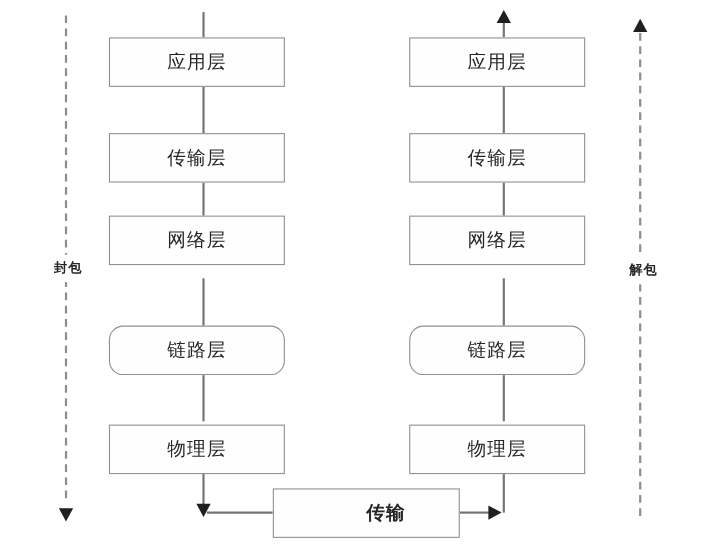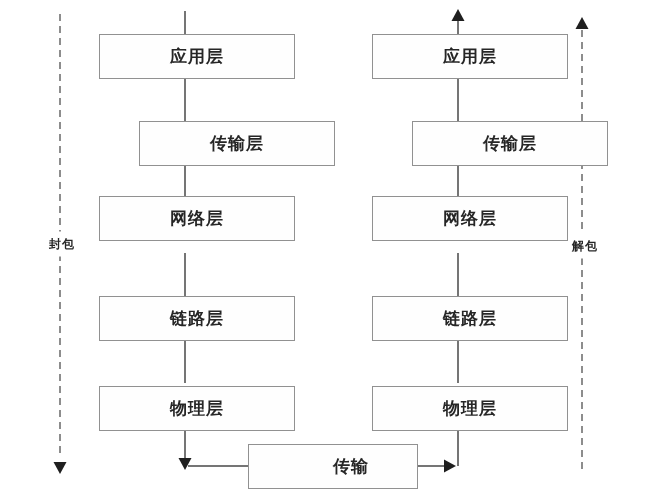--- a/index.html
+++ b/index.html
@@ -16,39 +16,39 @@
     overflow: hidden;
   }
   #wires {
     position: absolute;
     left: 0; top: 0;
     width: 656px;
     height: 500px;
   }
   .layer-box {
     position: absolute;
-    width: 196px;
+    width: 160px;
     height: 45px;
     box-sizing: border-box;
     border: 1px solid #919191;
     background: #fefefe;
     display: flex;
     align-items: center;
     justify-content: center;
     font-size: 17px;
-    font-weight: 700;
+    font-weight: 400;
     color: #262626;
     letter-spacing: 1px;
   }
   .col-left  { left: 99px; }
   .col-right { left: 372px; }
   .row-0 { top: 34px; }
-  .row-1 { top: 121px; margin-left: 40px; }
+  .row-1 { top: 121px; }
   .row-2 { top: 196px; }
-  .row-3 { top: 296px; }
+  .row-3 { top: 296px; border-radius: 13px; }
   .row-4 { top: 386px; }
   #transmission-box {
     position: absolute;
     left: 248px;
     top: 444px;
     width: 170px;
     height: 45px;
     box-sizing: border-box;
     border: 1px solid #919191;
     background: #fefefe;

